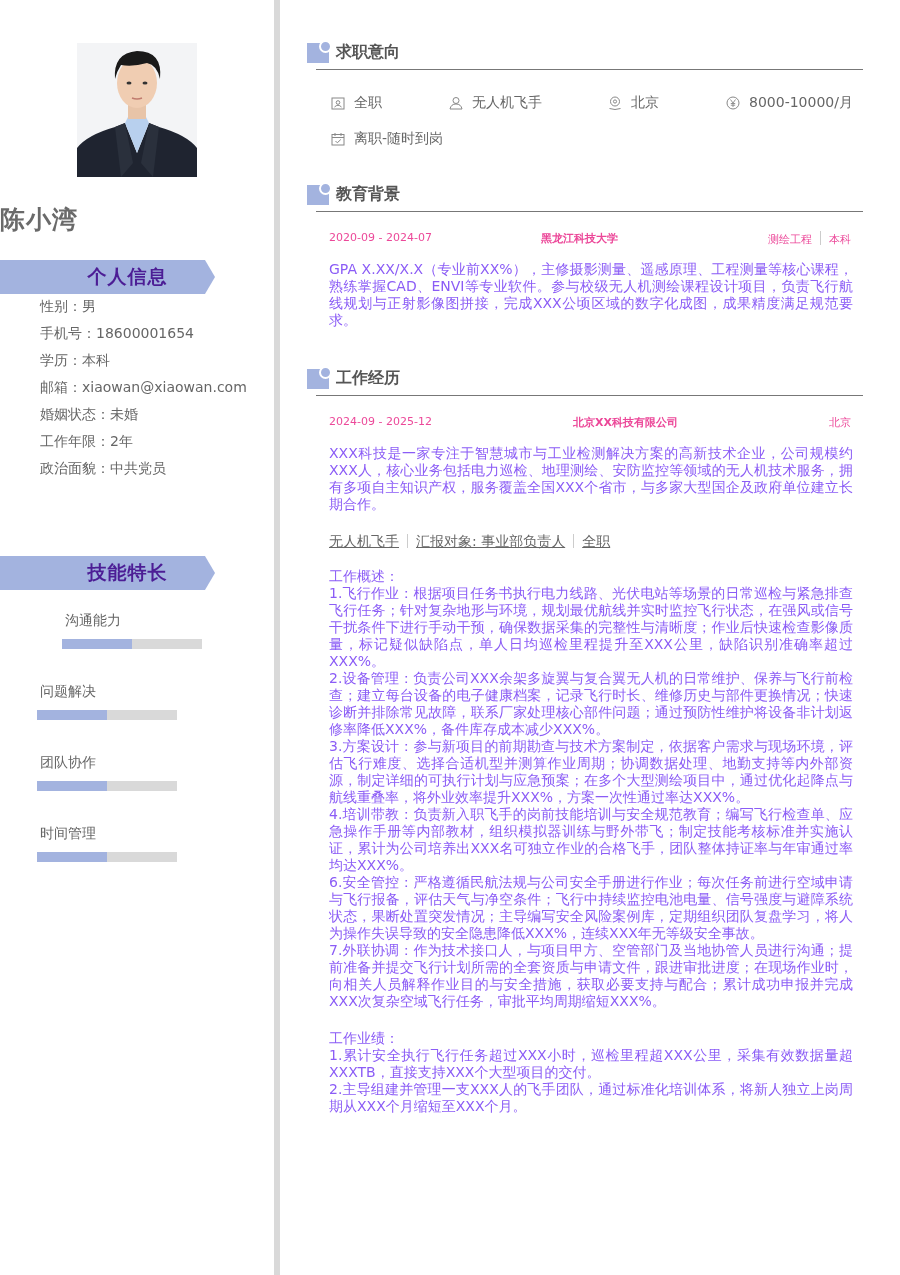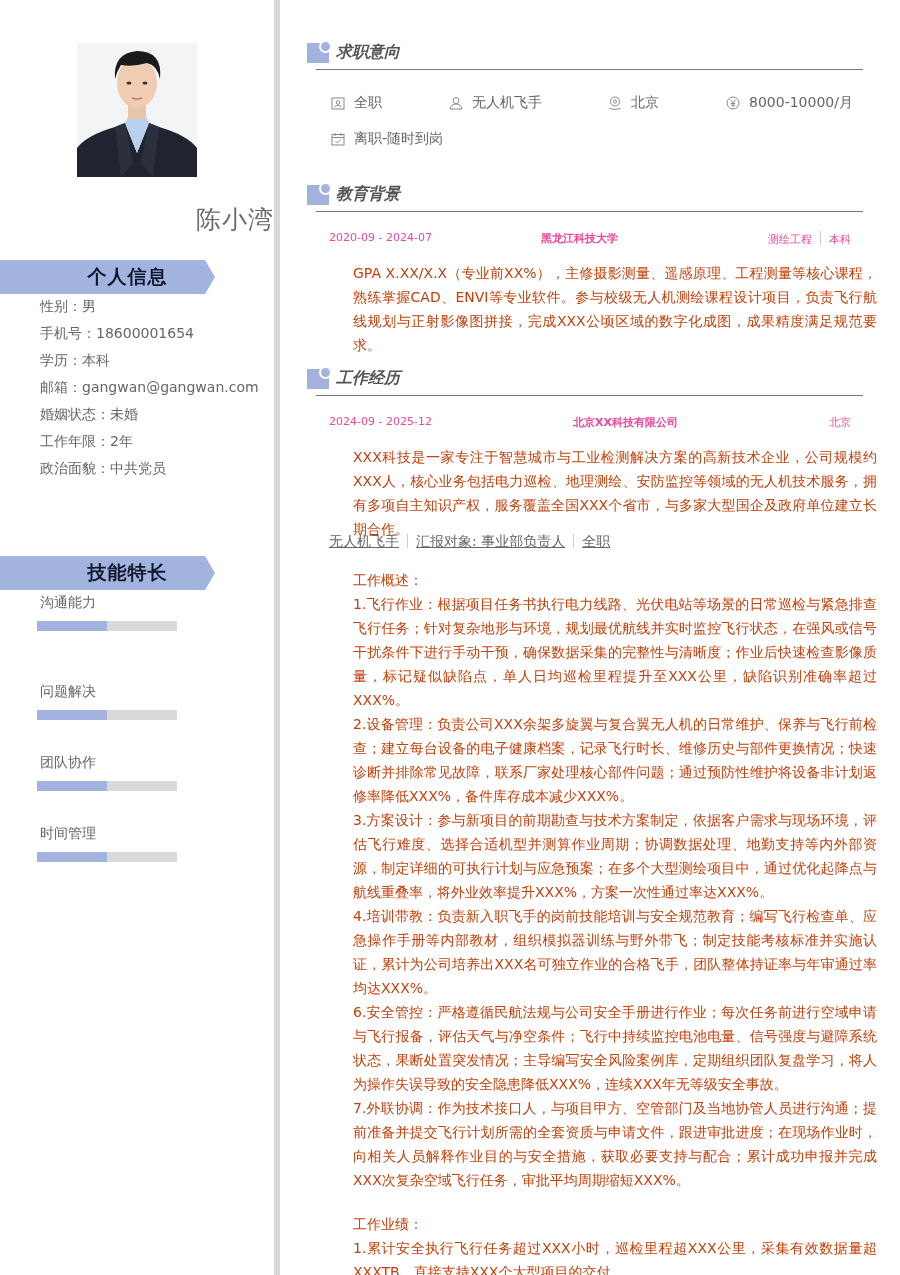--- a/index.html
+++ b/index.html
@@ -3,51 +3,51 @@
 <meta charset="utf-8">
 <style>
   * { box-sizing: border-box; margin: 0; padding: 0; }
   html, body { width: 900px; height: 1275px; overflow: hidden; background: #ffffff; }
   body { font-family: "DejaVu Sans", "Liberation Sans", sans-serif; color: #666; position: relative; }
 
   .sidebar { position: absolute; left: 0; top: 0; width: 274px; height: 1275px; background: #fff; }
   .divider-strip { position: absolute; left: 274px; top: 0; width: 6px; height: 1275px; background: #d9d9d9; }
 
   .photo { position: absolute; left: 77px; top: 43px; width: 120px; height: 134px; background: #f1f3f6; overflow: hidden; }
-  .name { position: absolute; left: 0; width: 274px; top: 203px; text-align: right; font-size: 25px; font-weight: normal; color: #6a6a6a; letter-spacing: 1px; padding-left: 20px; }
+  .name { position: absolute; left: 0; width: 274px; top: 203px; text-align: left; font-size: 25px; font-weight: bold; color: #6a6a6a; letter-spacing: 1px; }
 
   .banner { position: absolute; left: 0; width: 215px; height: 34px; background: #a3b3df;
             clip-path: polygon(0 0, 205px 0, 215px 50%, 205px 100%, 0 100%); }
-  .banner span { position: absolute; left: 0; width: 255px; text-align: center; top: 4px; font-size: 19px; font-weight: bold; color: #0f172a; letter-spacing: 1px; }
+  .banner span { position: absolute; left: 0; width: 255px; text-align: center; top: 4px; font-size: 19px; font-weight: bold; color: #4c1d95; letter-spacing: 1px; }
 
   .info-list { position: absolute; left: 40px; top: 296px; }
   .info-row { font-size: 14px; color: #666; height: 27px; line-height: 20px; white-space: nowrap; }
 
   .skill { position: absolute; left: 40px; }
   .skill-label { font-size: 14px; color: #666; }
   .skill-bar { position: absolute; left: -3px; top: 27px; width: 140px; height: 10px; background: #d9d9d9; }
   .skill-fill { height: 10px; background: #a3b3df; }
 
   .main { position: absolute; left: 307px; top: 0; width: 556px; }
   .section-head { position: absolute; left: 0; width: 556px; height: 32px; }
   .section-icon { position: absolute; left: 0; top: 5px; width: 22px; height: 20px; background: #a3b3df; }
   .section-icon::after { content: ""; position: absolute; right: -3px; top: -3px; width: 9px; height: 9px; border-radius: 50%; background: #a3b3df; border: 2px solid #fff; }
-  .section-title { position: absolute; left: 29px; top: 4px; font-size: 16px; font-weight: bold; color: #555; font-style: italic; }
+  .section-title { position: absolute; left: 29px; top: 4px; font-size: 16px; font-weight: bold; color: #555; }
   .section-line { position: absolute; left: 9px; right: 0; top: 31px; height: 1px; background: #777; }
 
   .intent-item { position: absolute; font-size: 14px; color: #666; white-space: nowrap; display: flex; align-items: center; }
   .intent-item svg { margin-right: 9px; }
 
   .row3 { position: absolute; left: 22px; width: 522px; font-size: 11px; color: #ec4899; height: 20px; }
   .row3 .l { position: absolute; left: 0; }
   .row3 .m { position: absolute; font-weight: bold; }
   .row3 .r { position: absolute; right: 0; }
   .sep { display: inline-block; width: 1px; height: 14px; background: #ccc; margin: 0 8px; vertical-align: -2px; }
 
-  .para { position: absolute; left: 22px; width: 524px; font-size: 14px; line-height: 24px; color: #c2410c; text-align: justify; margin-left: 24px; }
+  .para { position: absolute; left: 22px; width: 524px; font-size: 14px; line-height: 17px; color: #8b5cf6; text-align: justify; }
   .tags { position: absolute; left: 22px; font-size: 14px; color: #666; }
 </style>
 </head>
 <body>
 
 <div class="sidebar">
   <div class="photo">
     <svg width="120" height="134" viewBox="0 0 120 134">
       <rect width="120" height="134" fill="#f3f4f6"></rect>
       <path d="M0 134 L0 105 Q10 92 38 84 L48 80 L60 110 L72 80 L82 84 Q110 92 120 105 L120 134 Z" fill="#1f2430"></path>
@@ -66,31 +66,31 @@
   <div class="name">陈小湾</div>
 
   <div class="banner" style="top:260px;">
     <span>个人信息</span>
   </div>
 
   <div class="info-list">
     <div class="info-row">性别：男</div>
     <div class="info-row">手机号：18600001654</div>
     <div class="info-row">学历：本科</div>
-    <div class="info-row">邮箱：gangwan@gangwan.com</div>
+    <div class="info-row">邮箱：xiaowan@xiaowan.com</div>
     <div class="info-row">婚姻状态：未婚</div>
     <div class="info-row">工作年限：2年</div>
     <div class="info-row">政治面貌：中共党员</div>
   </div>
 
   <div class="banner" style="top:556px;">
     <span>技能特长</span>
   </div>
 
-  <div class="skill" style="top:594px;">
+  <div class="skill" style="top:612px;margin-left:25px;">
     <div class="skill-label">沟通能力</div>
     <div class="skill-bar">
         <div class="skill-fill" style="width:50%"></div>
       </div>
   </div>
   <div class="skill" style="top:683px;">
     <div class="skill-label">问题解决</div>
     <div class="skill-bar">
         <div class="skill-fill" style="width:50%"></div>
       </div>

